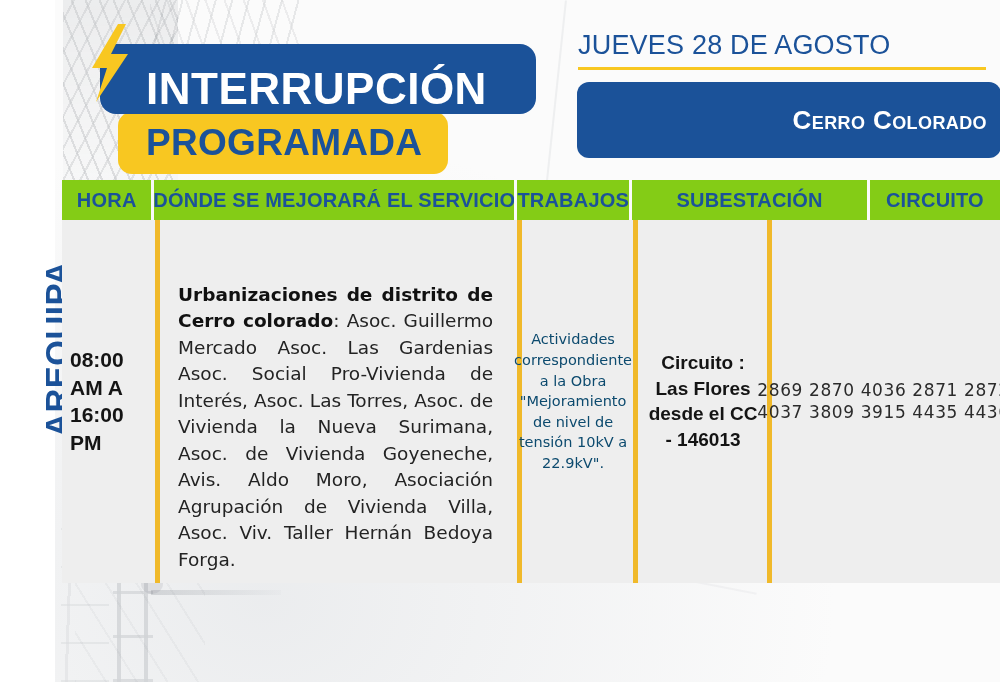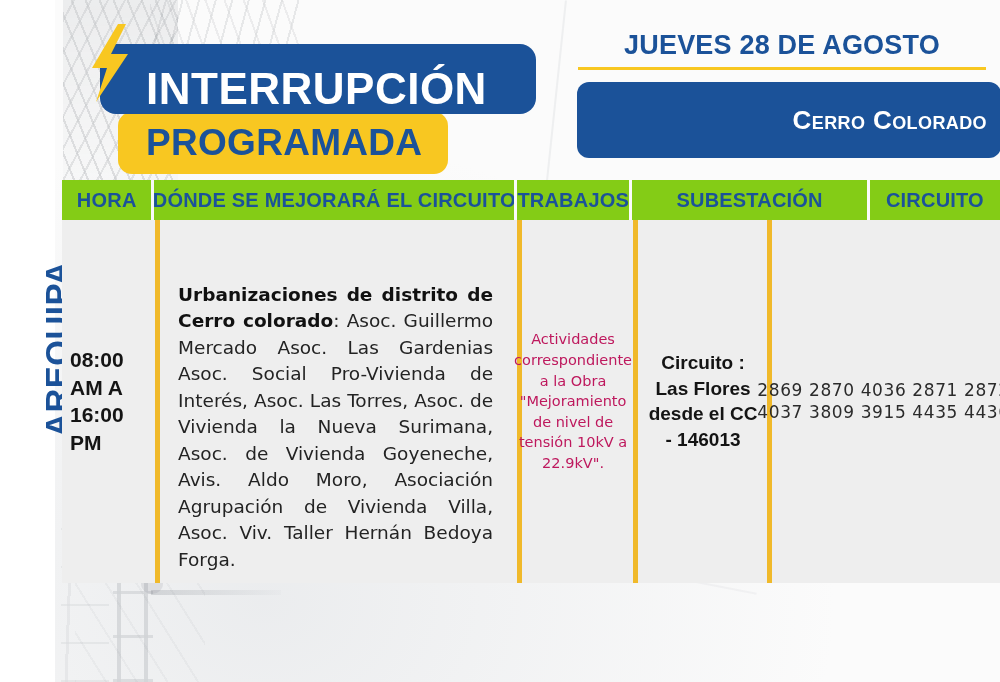--- a/index.html
+++ b/index.html
@@ -145,24 +145,24 @@
     font-family: "Liberation Sans", sans-serif;
   }
 
   
   .date-block {
     position: absolute;
     left: 578px; top: 30px;
     width: 408px;
   }
   .date-text {
-    text-align: center;
+    text-align: left;
     color: #1B5299;
     font-size: 27px;
-    font-weight: 700;
+    font-weight: 400;
     letter-spacing: 0.2px;
     font-family: "Liberation Sans", sans-serif;
   }
   .date-rule {
     margin-top: 6px;
     height: 3px;
     background: #F8C721;
   }
   .district-box {
     position: absolute;
@@ -257,21 +257,21 @@
     line-height: 1.43;
     text-align: justify;
     font-family: "DejaVu Sans", sans-serif;
     margin-left: 11px;
   }
   .cell-donde b { font-weight: 700; color: #111; }
   .cell-trab {
     width: 132px;
     justify-content: center;
     text-align: center;
-    color: #be185d;
+    color: #0c4a6e;
     font-size: 14.5px;
     line-height: 1.42;
     font-family: "DejaVu Sans", sans-serif;
   }
   .cell-circ {
     width: 134px;
     justify-content: center;
     text-align: center;
     color: #141414;
     font-size: 19px;
@@ -329,21 +329,21 @@
     <div class="date-rule"></div>
   </div>
   <div class="district-box">
     <span>Cerro Colorado</span>
   </div>
 
   <div class="table-wrap">
 
     <div class="thead">
       <div class="th c-hora">HORA</div>
-      <div class="th c-donde">DÓNDE SE MEJORARÁ EL CIRCUITO</div>
+      <div class="th c-donde">DÓNDE SE MEJORARÁ EL SERVICIO</div>
       <div class="th c-trab">TRABAJOS</div>
       <div class="th c-sub">SUBESTACIÓN</div>
       <div class="th c-circ">CIRCUITO</div>
     </div>
 
     <div class="trow">
       <div class="sep sep-1"></div>
       <div class="sep sep-2"></div>
       <div class="sep sep-3"></div>
       <div class="sep sep-4"></div>

